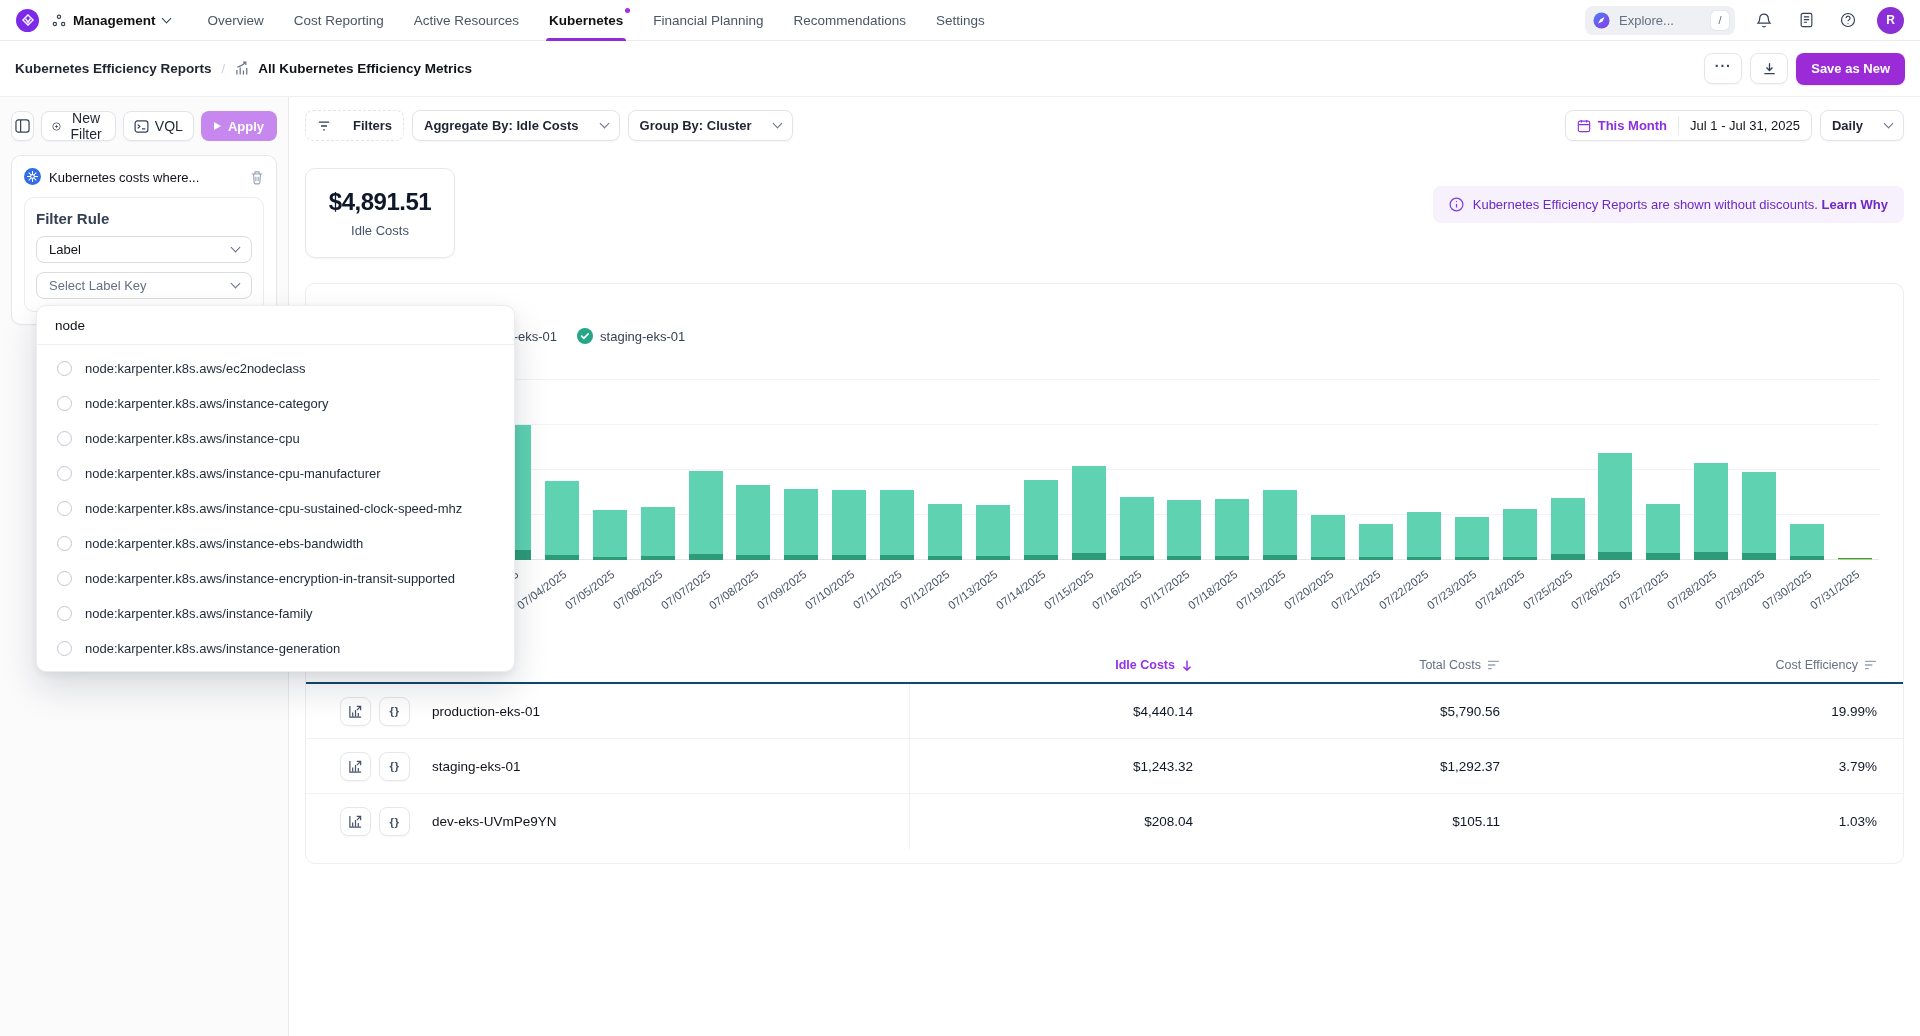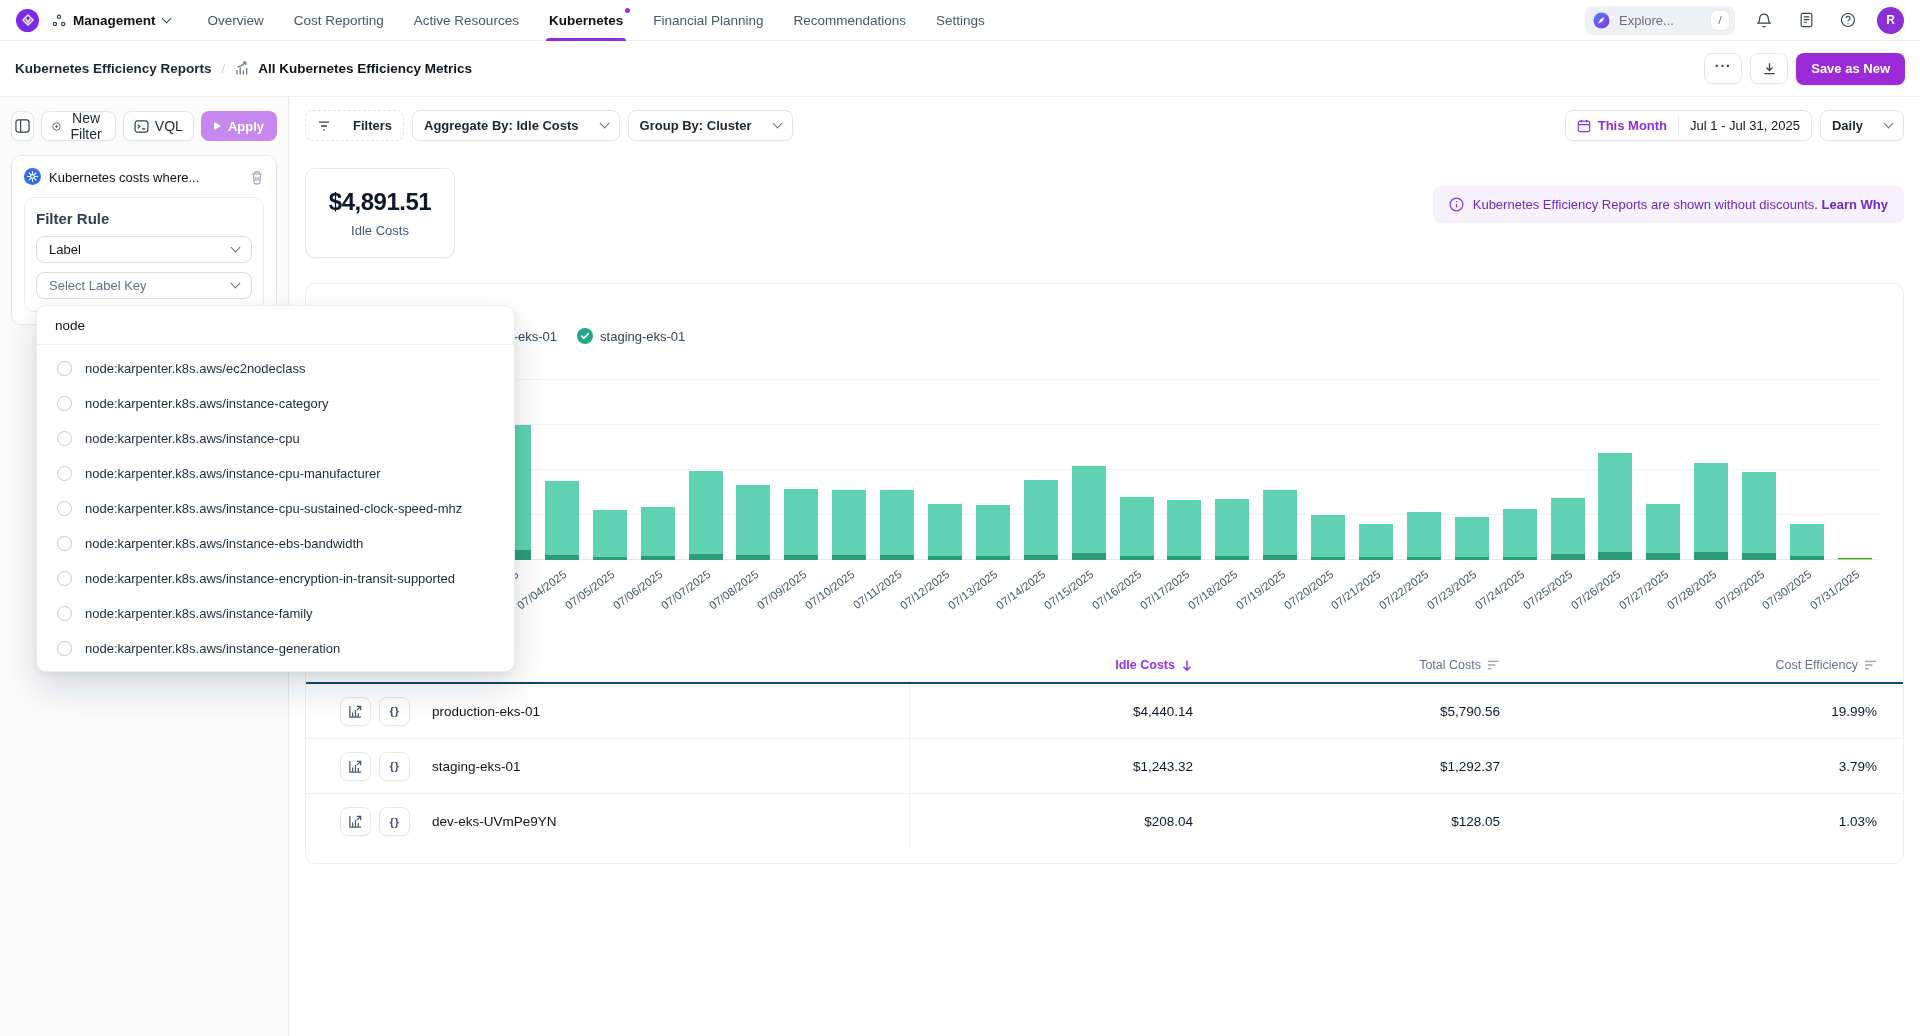--- a/index.html
+++ b/index.html
@@ -687,21 +687,21 @@
                     <path d="M5 13.5V9M8 13.5V6.5M11 13.5V9.5"></path>
                     <path d="M9.3 2.5h4.2v4.2M13.3 2.7L9.5 6.5"></path>
                   </svg>
                 </button>
                 <button class="ic-btn">
                   <span class="braces">{}</span>
                 </button>
                 <span class="cname">dev-eks-UVmPe9YN</span>
               </div>
               <div class="td num">$208.04</div>
-              <div class="td num">$128.05</div>
+              <div class="td num">$105.11</div>
               <div class="td num last">1.03%</div>
             </div>
           </div>
       </div>
     </div>
   </div>
 </div>
 
 <div class="dropdown">
   <div class="ddsearch">

